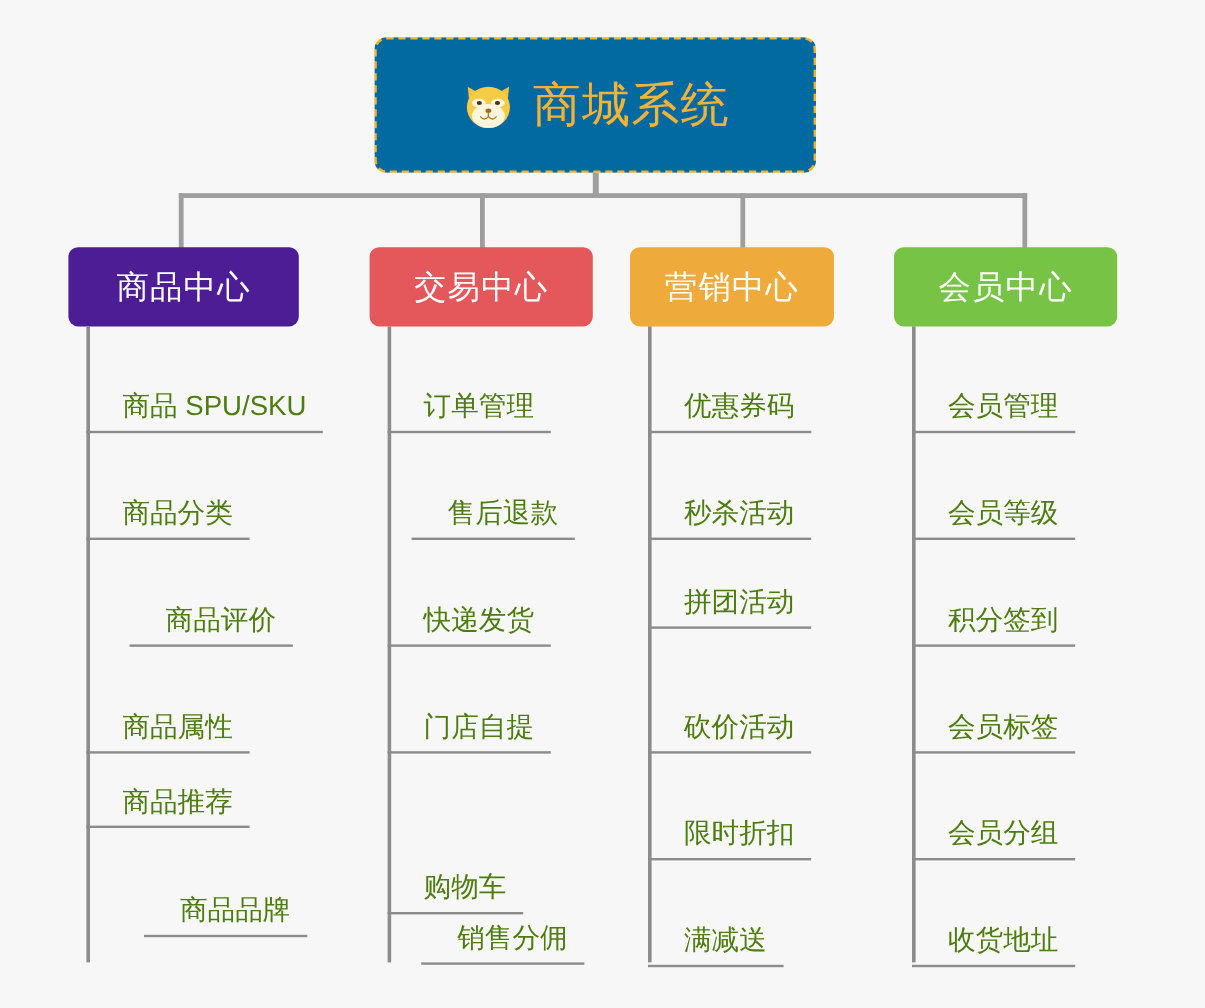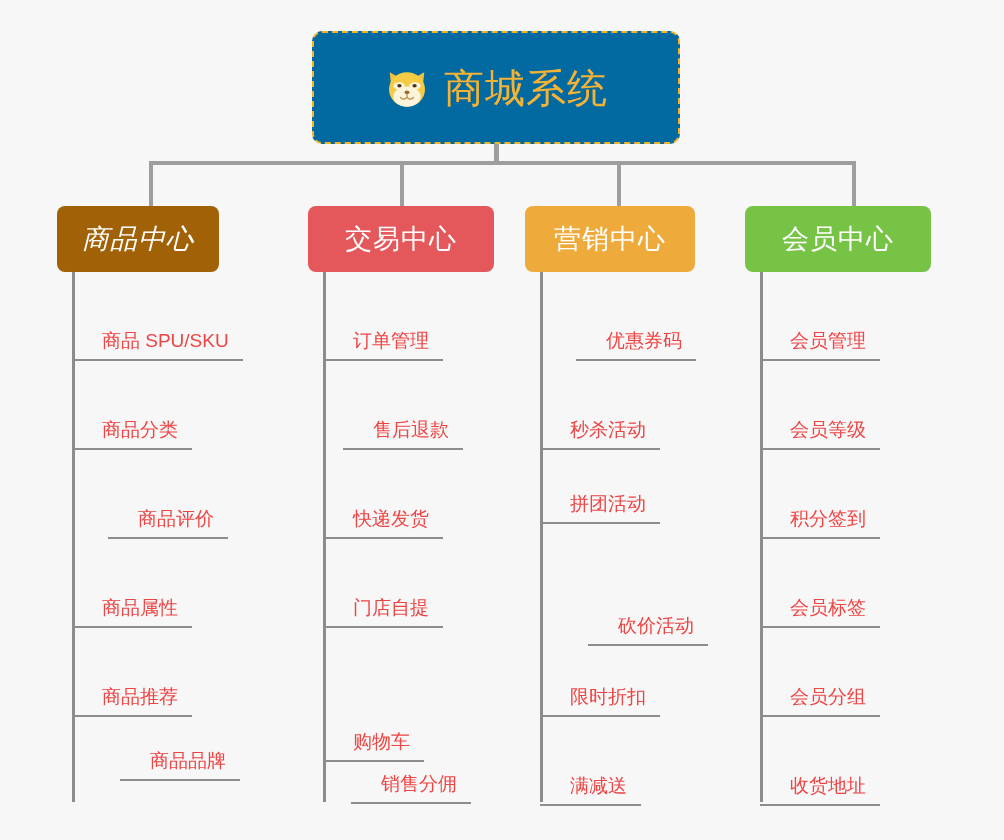--- a/index.html
+++ b/index.html
@@ -105,23 +105,23 @@
     box-sizing: border-box;
   }
   .leaf-inner {
     position: relative;
     display: inline-block;
     padding: 0 14px 6px 30px;
     border-bottom: 2px solid #8c8c8c;
     white-space: nowrap;
   }
   .leaf-text {
-    font-size: 19px;
+    font-size: 23px;
     line-height: 1.2;
-    color: #ef4444;
+    color: #4d7c0f;
   }
 </style>
 </head>
 <body>
 
 <div id="canvas">
 
   <div class="root-node">
     <span class="dog-icon">
       <svg viewBox="0 0 64 64" width="46" height="46" aria-hidden="true">
@@ -151,38 +151,38 @@
   <div class="conn conn-v" style="left:494px; top:144px; width:5px; height:20px;"></div>
 
   <div class="conn conn-h" style="left:149px; top:161px; width:707px; height:4px;"></div>
 
   <div class="conn conn-v" style="left:149px; top:161px; width:4px; height:46px;"></div>
   <div class="conn conn-v" style="left:400px; top:161px; width:4px; height:46px;"></div>
   <div class="conn conn-v" style="left:617px; top:161px; width:4px; height:46px;"></div>
   <div class="conn conn-v" style="left:852px; top:161px; width:4px; height:46px;"></div>
 
   <div class="column" style="left:57px; width:187px;">
-    <div class="cat-box" style="background:#a16207; width:162px;font-style:italic;">
+    <div class="cat-box" style="background:#4c1d95; width:192px;">
       <span class="cat-label">商品中心</span>
     </div>
     <div class="spine" style="height:530px;"></div>
     <div class="leaves">
       <div class="leaf" style="top:0px;">
         <span class="leaf-inner"><span class="leaf-text">商品 SPU/SKU</span></span>
       </div>
       <div class="leaf" style="top:89px;">
         <span class="leaf-inner"><span class="leaf-text">商品分类</span></span>
       </div>
       <div class="leaf" style="top:178px;padding-left:36px;">
         <span class="leaf-inner"><span class="leaf-text">商品评价</span></span>
       </div>
       <div class="leaf" style="top:267px;">
         <span class="leaf-inner"><span class="leaf-text">商品属性</span></span>
       </div>
-      <div class="leaf" style="top:356px;">
+      <div class="leaf" style="top:356px;align-items:center;">
         <span class="leaf-inner"><span class="leaf-text">商品推荐</span></span>
       </div>
       <div class="leaf" style="top:420px;margin-left:48px;">
         <span class="leaf-inner"><span class="leaf-text">商品品牌</span></span>
       </div>
     </div>
   </div>
 
   <div class="column" style="left:308px; width:186px;">
     <div class="cat-box" style="background:#e4575a; width:186px;">
@@ -210,30 +210,30 @@
       </div>
     </div>
   </div>
 
   <div class="column" style="left:525px; width:186px;">
     <div class="cat-box" style="background:#eeab3b; width:170px;">
       <span class="cat-label">营销中心</span>
     </div>
     <div class="spine" style="height:530px;"></div>
     <div class="leaves">
-      <div class="leaf" style="top:0px;margin-left:36px;">
+      <div class="leaf" style="top:0px;">
         <span class="leaf-inner"><span class="leaf-text">优惠券码</span></span>
       </div>
       <div class="leaf" style="top:89px;">
         <span class="leaf-inner"><span class="leaf-text">秒杀活动</span></span>
       </div>
       <div class="leaf" style="top:163px;">
         <span class="leaf-inner"><span class="leaf-text">拼团活动</span></span>
       </div>
-      <div class="leaf" style="top:285px;padding-left:48px;">
+      <div class="leaf" style="top:267px;">
         <span class="leaf-inner"><span class="leaf-text">砍价活动</span></span>
       </div>
       <div class="leaf" style="top:356px;">
         <span class="leaf-inner"><span class="leaf-text">限时折扣</span></span>
       </div>
       <div class="leaf" style="top:445px;">
         <span class="leaf-inner"><span class="leaf-text">满减送</span></span>
       </div>
     </div>
   </div>

